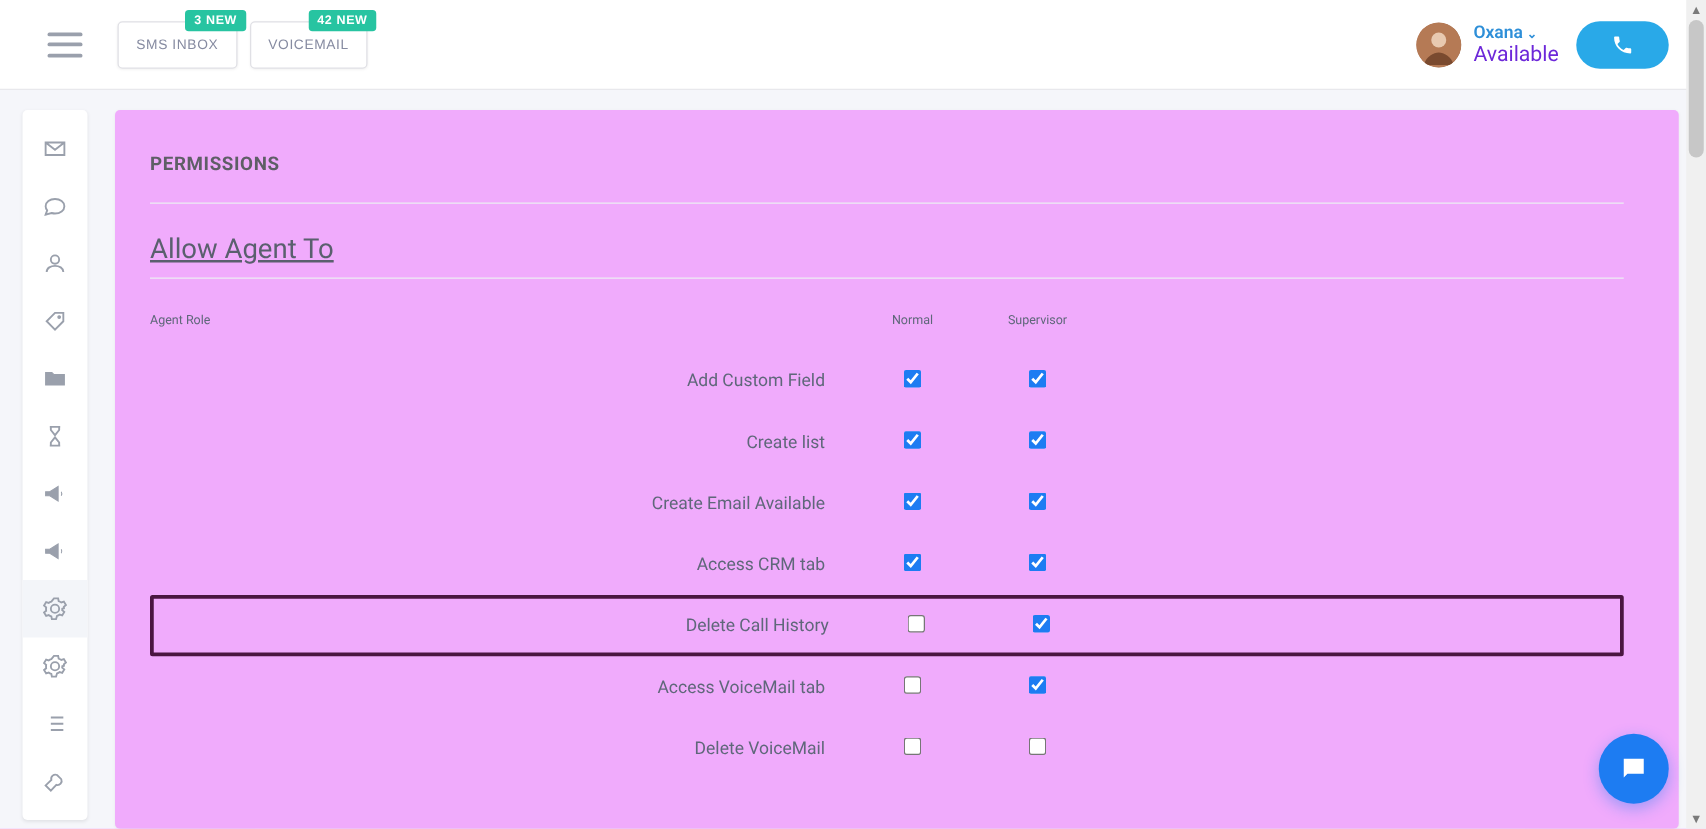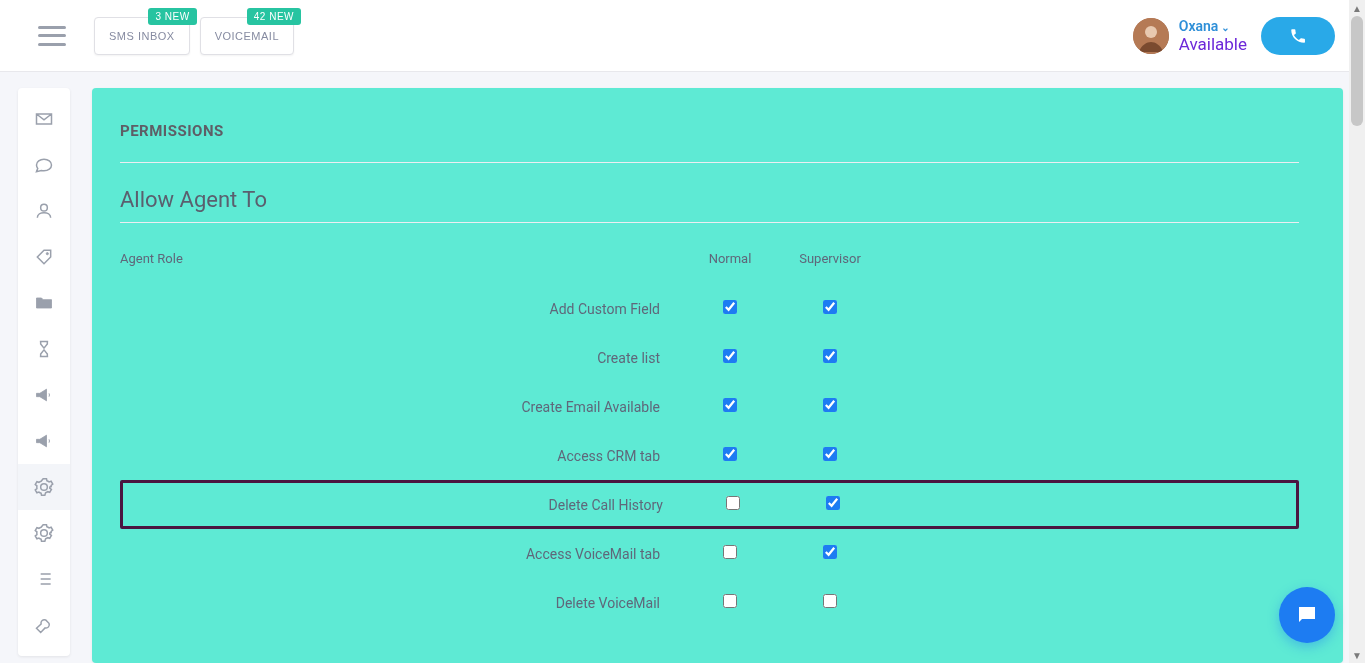--- a/index.html
+++ b/index.html
@@ -4,47 +4,47 @@
 <style>
 * { box-sizing: border-box; margin: 0; padding: 0; }
 body { font-family: -apple-system, BlinkMacSystemFont, "Segoe UI", Roboto, "Helvetica Neue", Arial, sans-serif; background: #f5f6fa; color: #555; font-size: 14px; width: 1365px; height: 663px; overflow: hidden; position: relative; }
 
 
 .header { background: #fff; height: 72px; display: flex; align-items: center; padding: 0 30px 0 30px; border-bottom: 1px solid #e8e8ec; }
 .hamburger { width: 28px; height: 20px; display: flex; flex-direction: column; justify-content: space-between; cursor: pointer; margin-right: 28px; margin-left: 8px; }
 .hamburger span { display: block; height: 3px; background: #9aa0ac; border-radius: 2px; }
 
 .badge-btn { position: relative; background: #fff; border: 1px solid #e0e0e5; border-radius: 4px; padding: 12px 14px; font-size: 11px; color: #868ba1; cursor: pointer; margin-right: 10px; letter-spacing: 0.5px; box-shadow: 0 1px 2px rgba(0,0,0,0.05); }
-.badge-btn .nb { position: absolute; top: -10px; right: -8px; background: #27c4a1; color: #fff; font-size: 10px; padding: 3px 7px; border-radius: 3px; font-weight: 400; }
+.badge-btn .nb { position: absolute; top: -10px; right: -8px; background: #27c4a1; color: #fff; font-size: 10px; padding: 3px 7px; border-radius: 3px; font-weight: 700; }
 
 .header-right { margin-left: auto; display: flex; align-items: center; gap: 14px; }
 .user-block { display: flex; align-items: center; gap: 10px; cursor: pointer; }
 .avatar { width: 36px; height: 36px; border-radius: 50%; background: linear-gradient(135deg,#c08060,#8b5a3a); display:flex; align-items:center; justify-content:center; overflow:hidden; }
 .avatar svg { width: 36px; height: 36px; }
 .user-meta .uname { color: #2e8fd8; font-weight: 600; font-size: 14px; }
 .user-meta .ustatus { color: #6d28d9; font-size: 17px; }
 .call-btn { background: #29a9e8; color: #fff; border: none; border-radius: 20px; padding: 10px 28px; cursor: pointer; display: flex; align-items: center; justify-content: center; }
 .call-btn svg { width: 18px; height: 18px; fill: #fff; }
 
 
 .sidebar { position: absolute; top: 88px; left: 18px; width: 52px; background: #fff; border-radius: 4px; box-shadow: 0 1px 3px rgba(0,0,0,0.08); padding: 8px 0; }
 .sidebar .sitem { height: 46px; display: flex; align-items: center; justify-content: center; cursor: pointer; color: #9aa0ac; }
 .sidebar .sitem.active { background: #f3f5f9; }
 .sidebar .sitem svg { width: 20px; height: 20px; fill: #9aa0ac; stroke: #9aa0ac; }
 
 
-.main { position: absolute; top: 88px; left: 92px; right: 22px; bottom: 0; background: #5eead4; border-radius: 4px; box-shadow: 0 1px 3px rgba(0,0,0,0.06); padding: 34px 44px 0 28px; overflow: hidden; }
+.main { position: absolute; top: 88px; left: 92px; right: 22px; bottom: 0; background: #f0abfc; border-radius: 4px; box-shadow: 0 1px 3px rgba(0,0,0,0.06); padding: 34px 44px 0 28px; overflow: hidden; }
 .section-title { font-size: 15px; font-weight: 700; color: #5e5e66; letter-spacing: 0.5px; margin-bottom: 22px; }
 .divider { height: 1px; background: #eceef2; margin-bottom: 24px; }
-.subheading { font-size: 22px; color: #5a5f6e; font-weight: 400; margin-bottom: 10px; }
+.subheading { font-size: 22px; color: #5a5f6e; font-weight: 400; margin-bottom: 10px; text-decoration: underline; }
 .sub-divider { height: 1px; background: #eceef2; margin-bottom: 22px; }
 
 .perm-table { width: 100%; }
 .row-head { display: flex; align-items: center; padding: 6px 0 18px 0; }
-.col-label { color: #5f677a; font-size: 13px; }
+.col-label { color: #5f677a; font-size: 10px; }
 .col-agentrole { width: 380px; text-align: left; padding-left: 0; }
 .col-perm { width: 180px; text-align: right; padding-right: 20px; }
 .col-chk1 { width: 100px; text-align: center; }
 .col-chk2 { width: 100px; text-align: center; }
 
 .row-perm { display: flex; align-items: center; height: 49px; }
 .highlight { border: 3px solid #4a1640; border-radius: 2px; }
 .perm-name { color: #5f677a; font-size: 14px; }
 
 input[type="checkbox"] { width: 14px; height: 14px; accent-color: #1d7cf2; cursor: pointer; }

